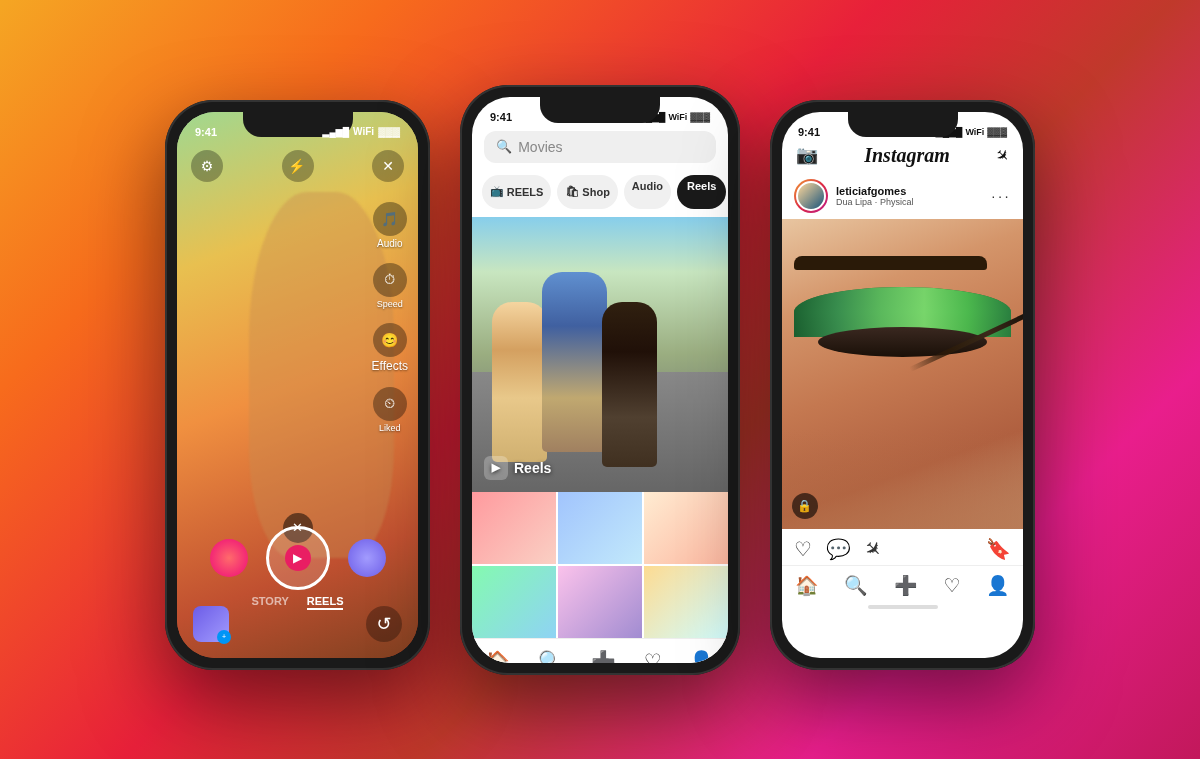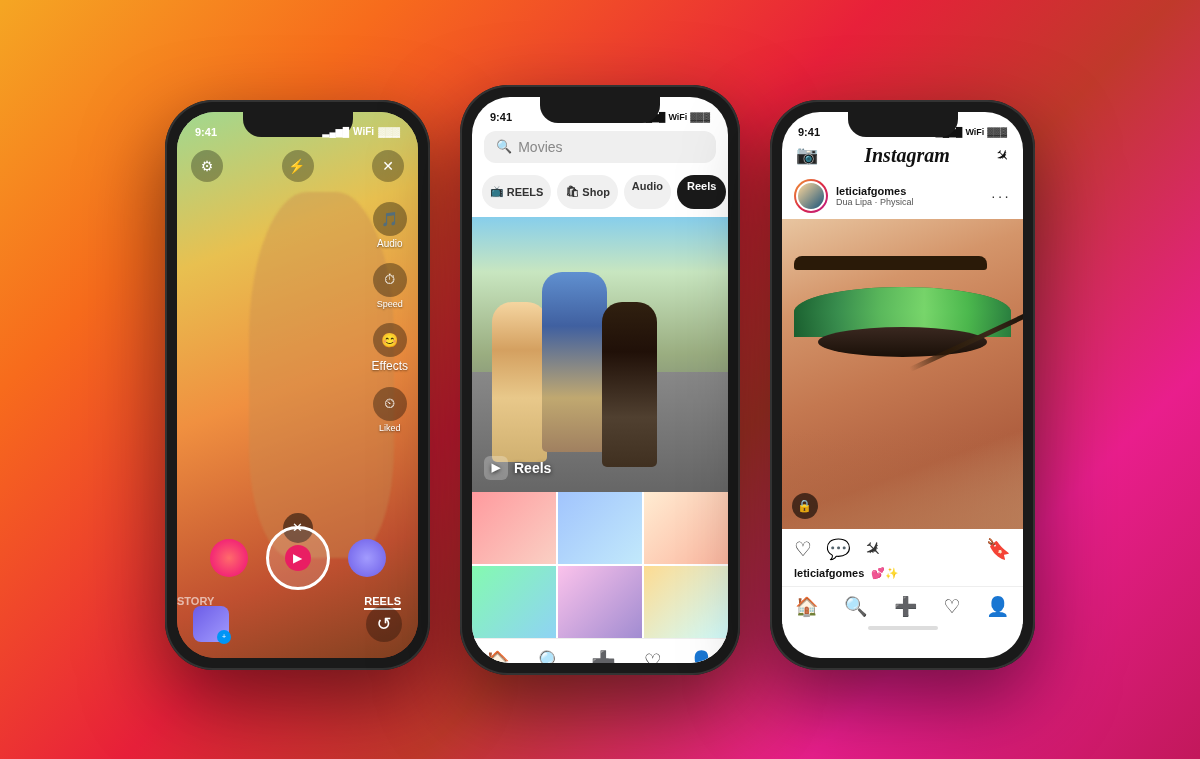--- a/index.html
+++ b/index.html
@@ -182,21 +182,21 @@
     <div style="position:absolute;bottom:68px;left:0;right:0;display:flex;align-items:center;justify-content:center;gap:18px;z-index:6;padding:0 20px;">
       <div style="width:38px;height:38px;border-radius:50%;background:radial-gradient(circle,#ff6b6b,#ee0979);"></div>
       <div style="width:64px;height:64px;border-radius:50%;background:rgba(255,255,255,0.15);border:3px solid white;display:flex;align-items:center;justify-content:center;">
         <div style="width:26px;height:26px;border-radius:50%;background:#e91e63;display:flex;align-items:center;justify-content:center;">
           <span style="color:white;font-size:12px;">▶</span>
         </div>
       </div>
       <div style="width:38px;height:38px;border-radius:50%;background:radial-gradient(circle,#a29bfe,#6c5ce7);"></div>
     </div>
 
-    <div style="position:absolute;bottom:48px;left:0;right:17px;display:flex;justify-content:space-between;gap:18px;z-index:6;">
+    <div style="position:absolute;bottom:48px;left:0;right:0;display:flex;justify-content:center;gap:18px;z-index:6;">
       <span style="color:rgba(255,255,255,0.6);font-size:11px;font-weight:600;">STORY</span>
       <span style="color:white;font-size:11px;font-weight:700;border-bottom:2px solid white;padding-bottom:1px;">REELS</span>
     </div>
 
     <div style="position:absolute;bottom:16px;left:16px;right:16px;display:flex;justify-content:space-between;align-items:center;z-index:6;">
       <div style="width:36px;height:36px;border-radius:8px;background:linear-gradient(135deg,#6c5ce7,#a29bfe);position:relative;">
         <div style="position:absolute;bottom:-2px;right:-2px;width:14px;height:14px;background:#0095f6;border-radius:50%;font-size:7px;color:white;display:flex;align-items:center;justify-content:center;">+</div>
       </div>
       <div style="width:36px;height:36px;border-radius:50%;background:rgba(0,0,0,0.3);display:flex;align-items:center;justify-content:center;color:white;font-size:18px;">↺</div>
     </div>
@@ -323,24 +323,20 @@
     <div style="display:flex;align-items:center;justify-content:space-between;padding:8px 12px 4px;">
       <div style="display:flex;gap:14px;align-items:center;">
         <span style="font-size:20px;color:#333;">♡</span>
         <span style="font-size:20px;color:#333;">💬</span>
         <span style="font-size:20px;color:#333;transform:rotate(45deg);display:inline-block;">✈</span>
       </div>
       <span style="font-size:20px;color:#333;">🔖</span>
     </div>
 
 
-    <div style="padding:2px 12px 6px;font-size:11px;color:#111;">
-      <span style="font-weight:700;">leticiafgomes</span>
-      <span style="margin-left:4px;">💕✨</span>
-    </div>
 
     <div style="display:flex;justify-content:space-around;align-items:center;padding:8px 0 6px;border-top:1px solid #eee;background:white;">
       <span style="font-size:19px;color:#333;">🏠</span>
       <span style="font-size:19px;color:#333;">🔍</span>
       <span style="font-size:19px;color:#333;">➕</span>
       <span style="font-size:19px;color:#333;">♡</span>
       <span style="font-size:19px;color:#333;">👤</span>
     </div>
 
     <div style="width:70px;height:4px;background:#ddd;border-radius:2px;margin:2px auto;"></div>

